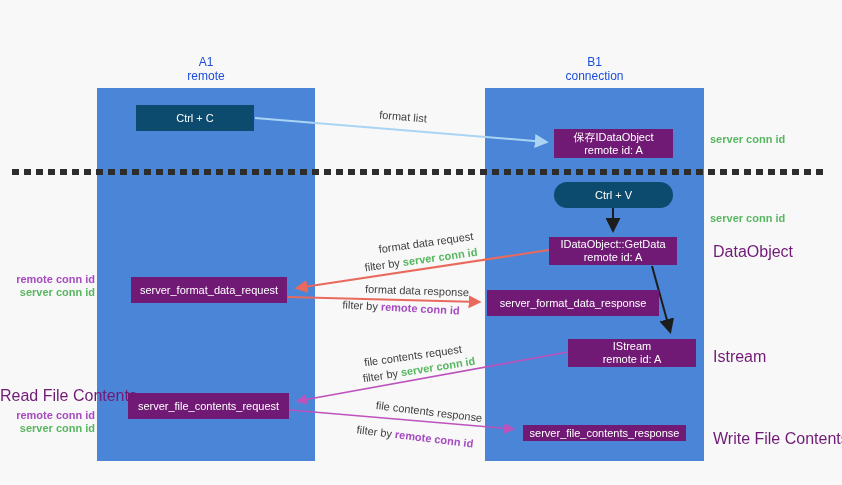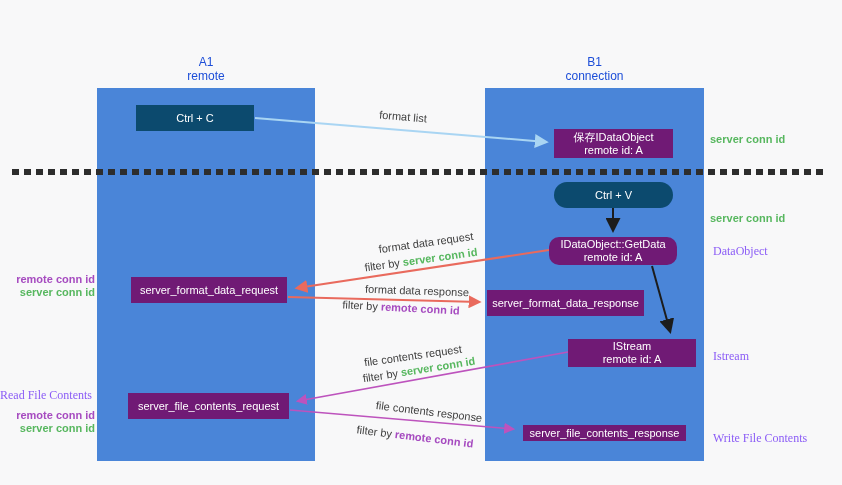--- a/index.html
+++ b/index.html
@@ -30,21 +30,21 @@
   }
   .green-box{background:#0c4a6e;}
   .orange-box{background:#701a75;}
   .flow-label{
     position:absolute;font-size:11px;line-height:13px;color:#404040;white-space:nowrap;
     transform-origin:center;
   }
   .conn-green{color:#57b75f;font-weight:bold;}
   .conn-purple{color:#a64bc0;font-weight:bold;}
   .side-label{position:absolute;font-size:11px;line-height:13px;white-space:nowrap;}
-  .side-label.dark{font-size:12px;color:#8b5cf6;font-family:Liberation Serif, serif;}
+  .side-label.dark{font-size:16px;color:#701a75;}
   .right-col{left:710px;}
   .ra{text-align:right;}
   svg.arrows{position:absolute;left:0;top:0;pointer-events:none;}
 </style>
 </head>
 <body>
 
 <div class="canvas">
 
 
@@ -92,30 +92,30 @@
 
   <div class="node orange-box" style="left:554px;top:129px;width:119px;height:29px;">
     <span>保存IDataObject</span>
     <span>remote id: A</span>
   </div>
 
   <div class="node green-box" style="left:554px;top:182px;width:119px;height:26px;border-radius:13px;">
     <span>Ctrl + V</span>
   </div>
 
-  <div class="node orange-box" style="left:549px;top:237px;width:128px;height:28px;border-radius:10px;">
+  <div class="node orange-box" style="left:549px;top:237px;width:128px;height:28px;">
     <span>IDataObject::GetData</span>
     <span>remote id: A</span>
   </div>
 
   <div class="node orange-box" style="left:131px;top:277px;width:156px;height:26px;text-align:center;">
     <span>server_format_data_request</span>
   </div>
 
-  <div class="node orange-box" style="left:487px;top:290px;width:157px;height:26px;">
+  <div class="node orange-box" style="left:487px;top:290px;width:172px;height:26px;">
     <span>server_format_data_response</span>
   </div>
 
   <div class="node orange-box" style="left:568px;top:339px;width:128px;height:28px;">
     <span>IStream</span>
     <span>remote id: A</span>
   </div>
 
   <div class="node orange-box" style="left:128px;top:393px;width:161px;height:26px;">
     <span>server_file_contents_request</span>

